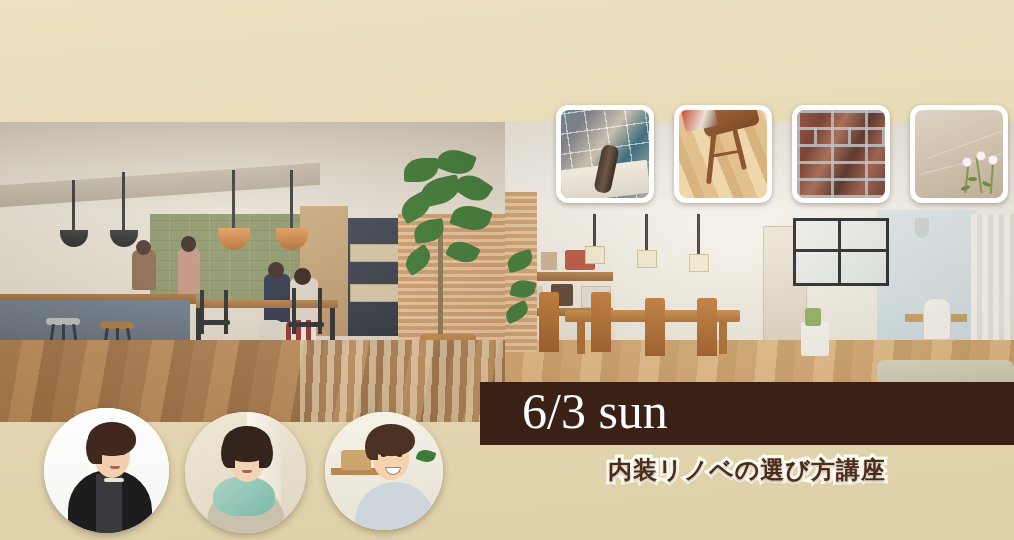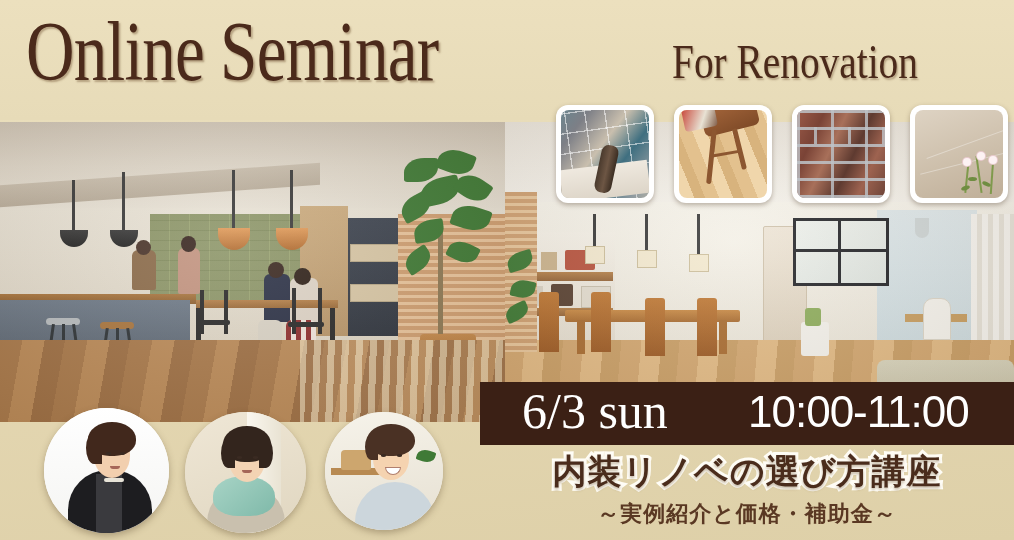--- a/index.html
+++ b/index.html
@@ -170,22 +170,22 @@
   .time-text{
     position:absolute;left:268px;top:-2px;
     font-family:"Liberation Sans", sans-serif;
     font-size:44px;line-height:63px;color:#ffffff;font-weight:400;
     letter-spacing:-1px;white-space:nowrap;
   }
   
   .jp-title{
     position:absolute;left:480px;top:452px;width:534px;
     text-align:center;
-    font-family:Liberation Serif, serif;
-    font-size:34px;line-height:40px;font-weight:700;
+    font-family:Liberation Mono, monospace;
+    font-size:24px;line-height:40px;font-weight:700;
     color:#4a2c1c;
     letter-spacing:1px;
     -webkit-text-stroke:6px #fffdf6;
     paint-order:stroke fill;
     text-shadow:0 2px 3px rgba(120,95,60,.45);
     white-space:nowrap;
   }
   .jp-sub{
     position:absolute;left:480px;top:500px;width:534px;
     text-align:center;
@@ -209,24 +209,20 @@
   .body{position:absolute;border-radius:40px 40px 0 0;}
   .scarf{position:absolute;border-radius:50%;}
   .eye{position:absolute;width:5px;height:2.5px;border-radius:50%;background:#3a2a22;}
   .mouth{position:absolute;width:10px;height:3px;border-radius:0 0 8px 8px;background:#a56658;}
 </style>
 </head>
 <body>
 
 <div class="banner">
 
-  <div class="header">
-    <div class="title-main">Online Seminar</div>
-    <div class="title-sub">For Renovation</div>
-  </div>
 
   <div class="hero">
 
     <div class="hero-left">
       <div class="l-ceiling"></div>
       <div class="l-ceilbeam"></div>
       <div class="l-backwall"></div>
       <div class="l-tilewall"></div>
       <div class="l-cabinet"></div>
       <div class="l-cabinet2"></div>
@@ -386,25 +382,23 @@
         <div class="daisy" style="left:84%;top:52%;"></div>
         <div class="daisy-leaf" style="left:60%;top:76%;"></div>
         <div class="daisy-leaf" style="left:76%;top:82%;transform:rotate(24deg);"></div>
         <div class="daisy-leaf" style="left:52%;top:86%;transform:rotate(-20deg);"></div>
       </div>
     </div>
   </div>
 
   <div class="datebar">
     <div class="date-text">6/3 sun</div>
-    <div class="time-text">10:00-11:00</div>
   </div>
 
   <div class="jp-title">内装リノベの選び方講座</div>
-  <div class="jp-sub">～実例紹介と価格・補助金～</div>
 
   <div class="portrait p1">
     <div class="pbg" style="background:linear-gradient(180deg,#ffffff,#f4f4f2);"></div>
     <div class="body" style="left:24px;top:62px;width:84px;height:70px;background:#1d1d20;"></div>
     <div class="body" style="left:52px;top:66px;width:26px;height:66px;background:#3a3a3e;border-radius:0;"></div>
     <div class="face" style="left:50px;top:26px;width:36px;height:44px;background:#f2cfae;"></div>
     <div class="hair" style="left:44px;top:14px;width:48px;height:34px;background:#41281c;"></div>
     <div class="hair" style="left:42px;top:24px;width:16px;height:32px;background:#41281c;border-radius:50% 0 0 50%;"></div>
     <div class="eye" style="left:62px;top:44px;"></div>
     <div class="eye" style="left:76px;top:44px;"></div>

